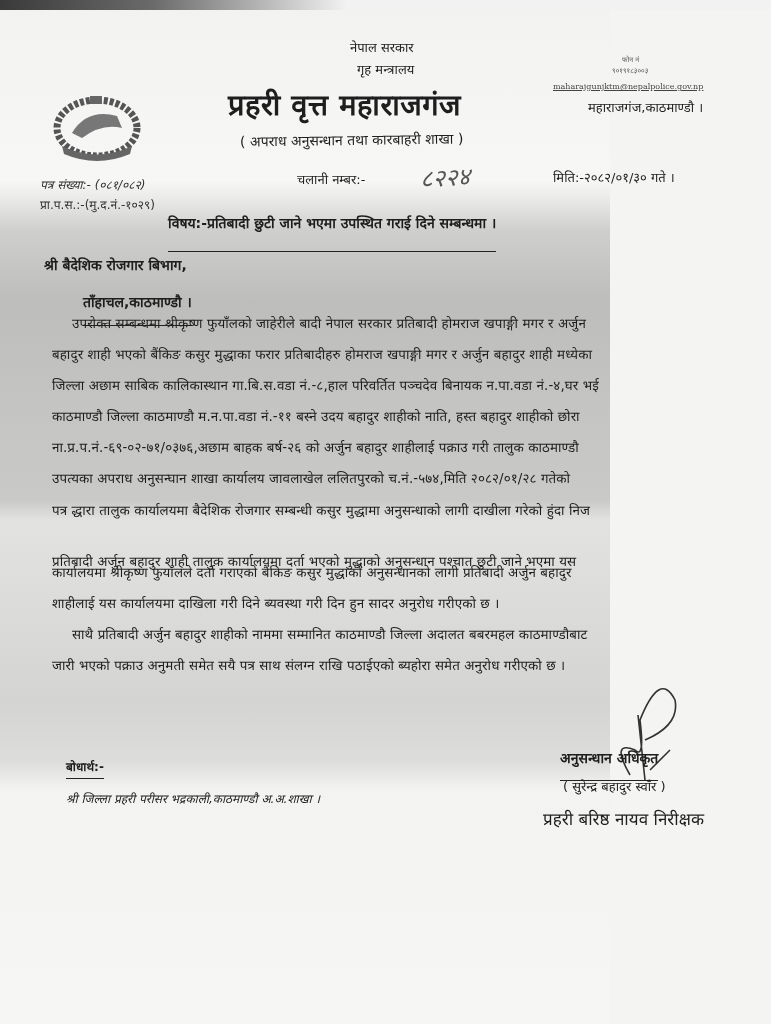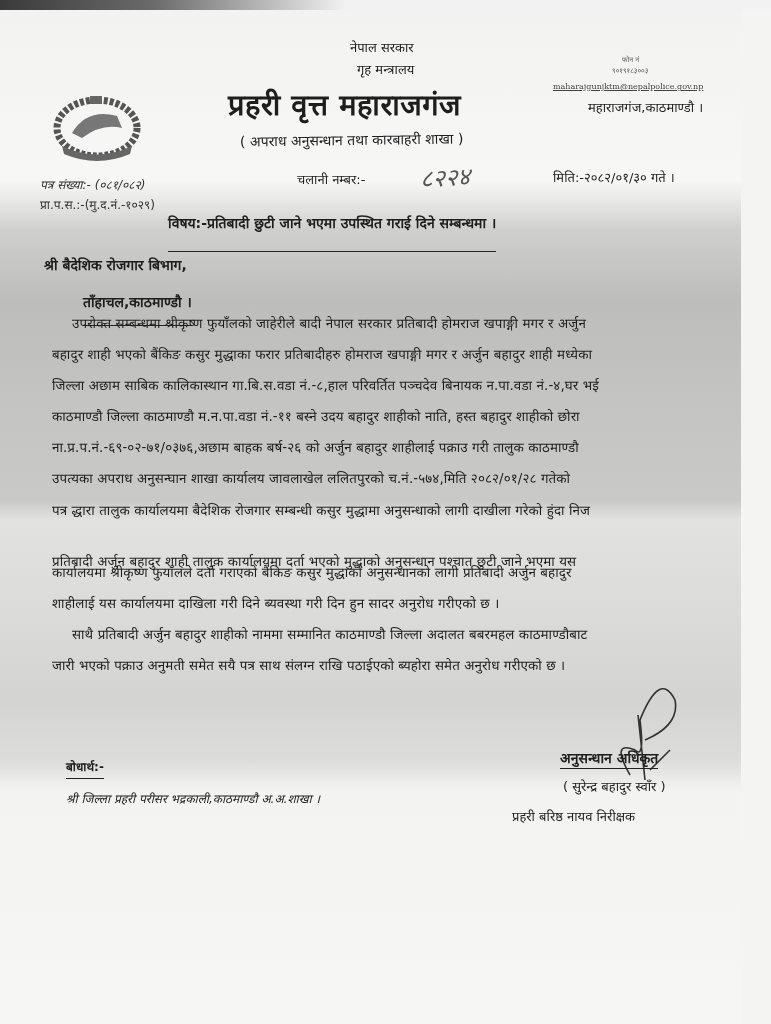--- a/index.html
+++ b/index.html
@@ -2,21 +2,21 @@
 <html><head>
 <meta charset="utf-8">
 <style>
   html, body { margin: 0; padding: 0; }
   body {
     width: 771px; height: 1024px; overflow: hidden; position: relative;
     font-family: "DejaVu Sans", sans-serif; color: #1e1e1e;
     background: #f4f5f3;
   }
   .paper {
-    position: absolute; left: 0; top: 0; width: 741px; height: 1024px;
+    position: absolute; left: 0; top: 0; width: 610px; height: 1024px;
     background: linear-gradient(180deg, #f2f3f1 0px, #f7f8f6 180px, #e9eae8 200px, #cfd0ce 230px, #bdbebc 300px, #c5c6c4 420px, #c9cac8 500px, #e2e3e1 520px, #dcdddb 600px, #d4d5d3 700px, #dcdddb 760px, #f3f4f2 790px, #f6f7f5 1024px);
   }
   .topbar { position: absolute; left: 0; top: 0; width: 771px; height: 10px; background: linear-gradient(90deg,#3a3a3a,#6b6b6b 20%,#f2f2f2 45%, #f2f2f2 100%); }
   .abs { position: absolute; white-space: nowrap; }
   .emblem { position: absolute; left: 52px; top: 88px; width: 90px; height: 75px; }
   .gov { left: 350px; top: 38px; font-size: 13px; }
   .ministry { left: 357px; top: 60px; font-size: 13px; }
   .title { left: 228px; top: 84px; font-size: 29px; font-weight: bold; letter-spacing: 0.5px; }
   .subtitle { left: 240px; top: 130px; font-size: 14px; transform: rotate(-0.8deg); }
   .phone-label { left: 622px; top: 55px; font-size: 7px; color: #555; }
@@ -27,23 +27,23 @@
   .dispatch-num { left: 420px; top: 160px; font-size: 24px; font-style: italic; font-family: "DejaVu Serif", serif; color: #555; transform: rotate(-3deg); }
   .date { left: 553px; top: 168px; font-size: 13px; }
   .letter-no { left: 40px; top: 176px; font-size: 12px; font-style: italic; color: #333; }
   .ref-no { left: 40px; top: 196px; font-size: 12px; color: #333; }
   .subject { left: 168px; top: 213px; font-size: 14px; font-weight: bold; border-bottom: 1.5px solid #222; padding-bottom: 19px; }
   .recipient1 { left: 44px; top: 255px; font-size: 14px; font-weight: bold; }
   .recipient2 { left: 83px; top: 292px; font-size: 14px; font-weight: bold; border-bottom: 1.5px solid #222; padding-bottom: 14px; }
   .body-line { left: 52px; font-size: 13.4px; letter-spacing: 0.1px; }
   .body-line.indent { left: 72px; }
   .sig-mark { position: absolute; left: 600px; top: 680px; width: 90px; height: 110px; }
-  .sig-title { left: 560px; top: 748px; font-size: 14px; font-weight: bold; border-bottom: 1.5px solid #222; padding-bottom: 1px; }
+  .sig-title { left: 560px; top: 748px; font-size: 14px; font-weight: bold; border-bottom: 1.5px solid #222; padding-bottom: 13px; }
   .sig-name { left: 563px; top: 777px; font-size: 13px; }
-  .sig-rank { left: 512px; top: 807px; font-size: 13px; }
+  .sig-rank { left: 543px; top: 807px; font-size: 17px; }
   .cc-label { left: 66px; top: 758px; font-size: 12px; font-weight: bold; border-bottom: 1.5px solid #222; padding-bottom: 3px; }
   .cc-text { left: 66px; top: 790px; font-size: 12px; font-style: italic; }
 </style>
 </head>
 <body>
 
 <div class="paper">
   <div class="topbar"></div>
 
   <svg class="emblem" viewBox="0 0 90 75">

